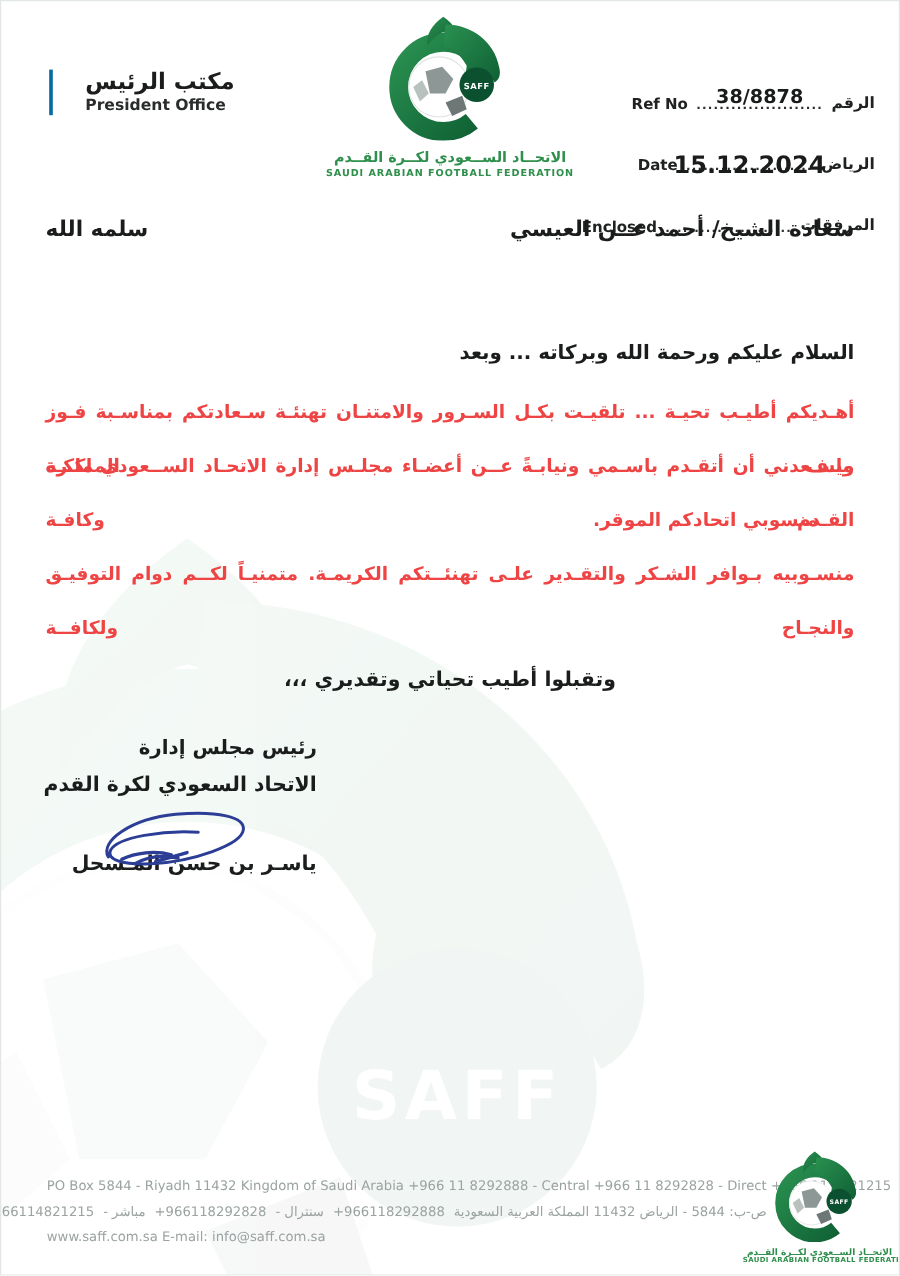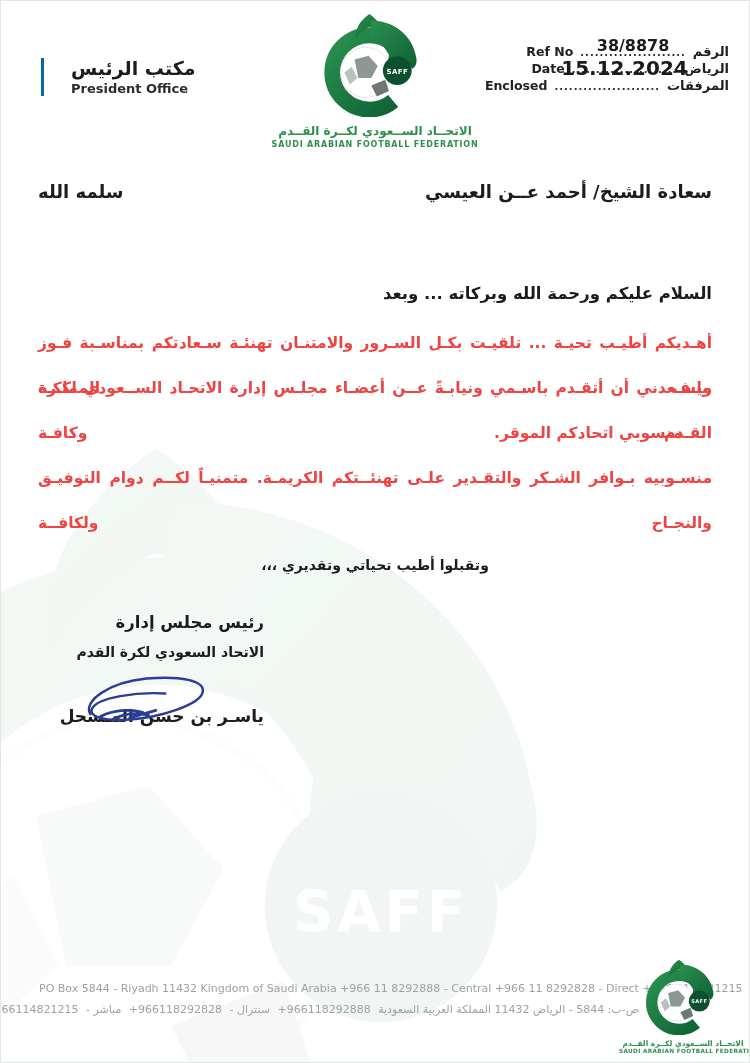--- a/index.html
+++ b/index.html
@@ -20,21 +20,21 @@
   .office-ar { font-size:19px; font-weight:700; line-height:1.15; color:#1b1d1d; }
   .office-en { font-size:13px; font-weight:700; color:#2a2c2c; margin-top:1px; }
 
   .logo-center { position:absolute; left:50%; top:12px; transform:translateX(-50%);
                  width:240px; text-align:center; }
   .logo-ar { color:#2f8f4c; font-size:12px; font-weight:700; margin-top:3px; white-space:nowrap; }
   .logo-en { color:#2f8f4c; font-size:8px; font-weight:700; letter-spacing:0.8px; margin-top:2px; white-space:nowrap; }
 
   .refblock { position:absolute; right:20px; top:42px; }
   .ref-row { display:flex; justify-content:flex-end; align-items:center; gap:7px;
-             height:16px; margin-bottom:1px; font-weight:700; font-size:12.5px; color:#202222; }
+             height:16px; margin-bottom:1px; font-weight:700; font-size:12.5px; color:#202222;margin-top:35px; }
   .dotcell { position:relative; text-align:center; }
   .dotstr { font-size:10px; letter-spacing:1px; color:#2a2c2c; font-weight:700; }
   .ref-val { position:absolute; left:50%; transform:translateX(-50%); bottom:4px;
              font-size:16px; font-weight:700; white-space:nowrap; color:#1a1c1c; }
   .date-val { position:absolute; left:50%; transform:translateX(-50%); bottom:-4px;
               font-size:20px; font-weight:700; white-space:nowrap; color:#1a1c1c; }
   .ar-label { font-size:13px; direction:rtl; }
 
   
   .recipient { position:absolute; left:37px; right:37px; top:180px; direction:rtl; }
@@ -46,26 +46,26 @@
   .greeting { position:absolute; right:37px; top:283px; direction:rtl;
               font-size:16.5px; font-weight:700; }
   .body-block { position:absolute; left:37px; right:37px; top:320px; direction:rtl;
                 font-size:15.5px; font-weight:700; color:#ef4444; }
   .bline { height:45px; line-height:45px; overflow:visible; }
   .just { text-align:justify; text-align-last:justify; }
   .p1last { text-align:right; padding-right:40px; }
   .p2last { text-align:right; padding-right:30px; }
 
   .closing { position:absolute; left:0; right:0; top:556px; text-align:center; direction:rtl;
-             font-size:14px; font-weight:700; }
+             font-size:17px; font-weight:700; }
 
   
   .sig { position:absolute; left:28px; top:612px; width:235px; text-align:right; direction:rtl; }
   .sig-role { font-size:16.5px; font-weight:700; }
-  .sig-org { font-size:14px; font-weight:700; margin-top:12px; }
+  .sig-org { font-size:17px; font-weight:700; margin-top:12px; }
   .sig-script { position:absolute; left:35px; top:58px; width:150px; height:62px; }
   .sig-name { margin-top:46px; font-size:17px; font-weight:700; }
 
   
   .footer-contact { position:absolute; left:38px; top:977px; width:600px;
                     color:#9aa3a2; font-size:11px; line-height:21px; }
   .fc-en { direction:ltr; text-align:left; white-space:nowrap; }
   .fc-ar { direction:rtl; text-align:right; white-space:nowrap; }
   .fc-ar span { margin-left:4px; }
   .fc-web { direction:ltr; text-align:left; }
@@ -177,20 +177,21 @@
   <div class="footer-contact">
     <div class="fc-en">PO Box 5844 - Riyadh 11432 Kingdom of Saudi Arabia   +966 11 8292888 - Central +966 11 8292828  - Direct +966 11 4821215</div>
     <div class="fc-ar">
       <span>ص-ب: 5844 - الرياض 11432 المملكة العربية السعودية</span>
       <span dir="ltr">+966118292888</span>
       <span>سنترال -</span>
       <span dir="ltr">+966118292828</span>
       <span>مباشر -</span>
       <span dir="ltr">+966114821215</span>
     </div>
+    <div class="fc-web">www.saff.com.sa  E-mail: info@saff.com.sa</div>
   </div>
 
   <div class="footer-logo">
     <svg viewBox="0 0 120 112" width="82" height="76">
         <use href="#falcon"></use>
       </svg>
     <div class="fl-ar">الاتحــاد الســعودي لكــرة القــدم</div>
     <div class="fl-en">SAUDI ARABIAN FOOTBALL FEDERATION</div>
   </div>
 

